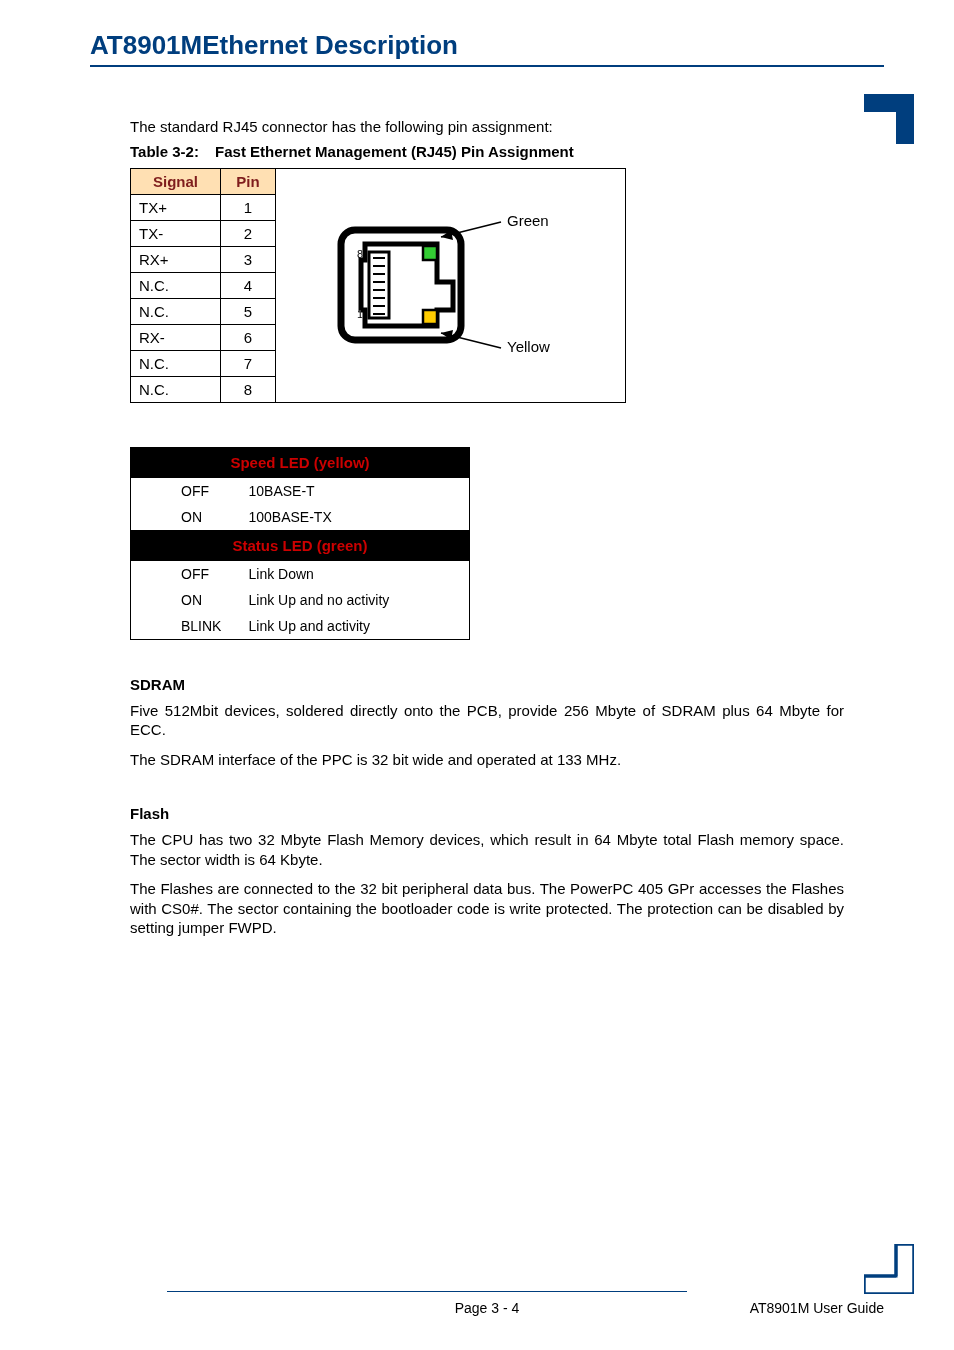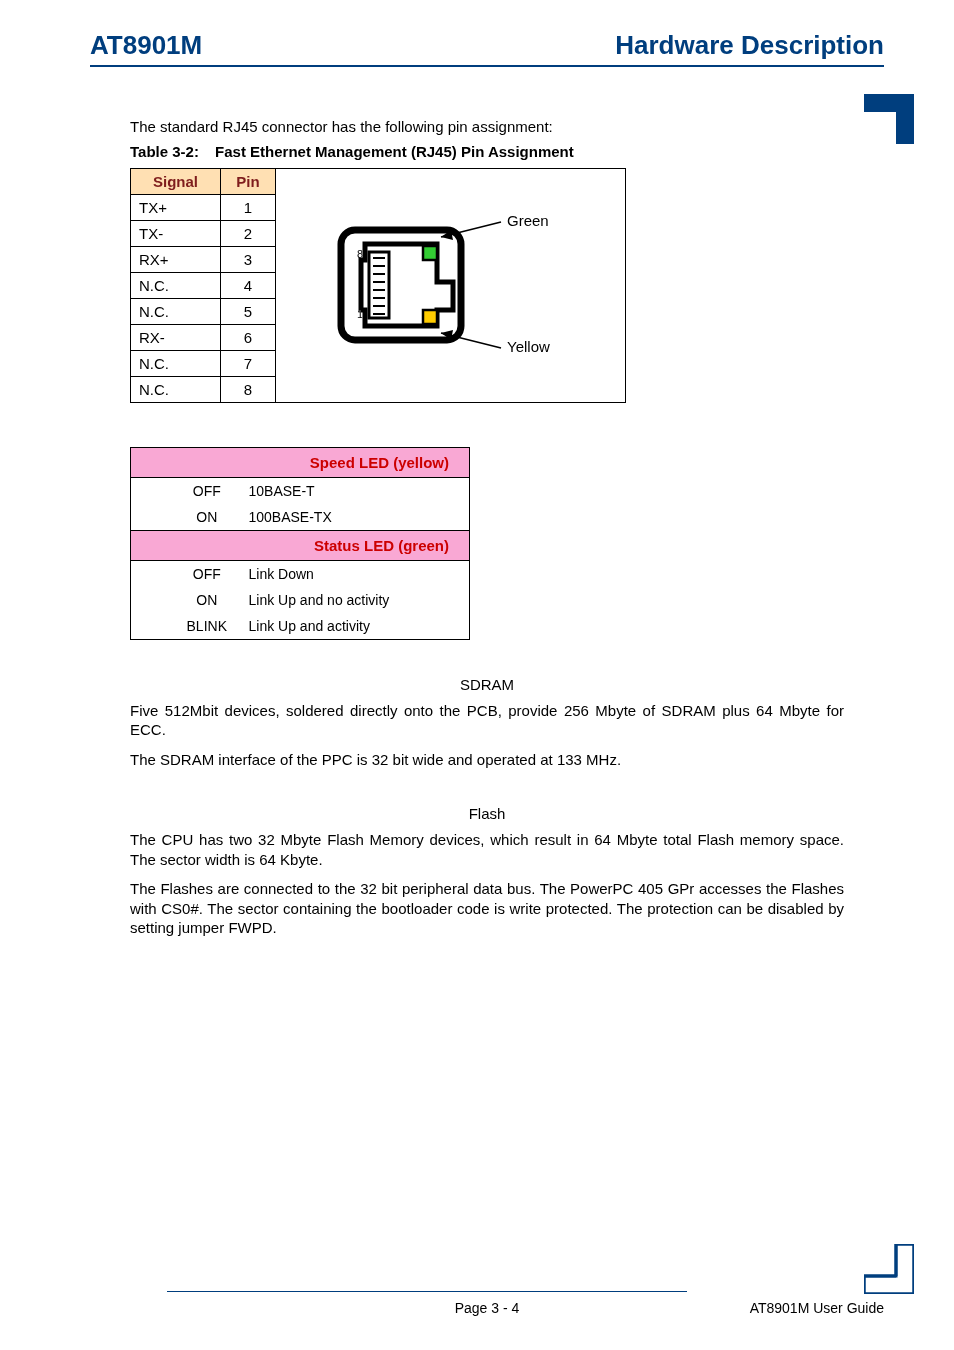--- a/index.html
+++ b/index.html
@@ -12,21 +12,20 @@
     position: relative;
     background: #fff;
   }
   .page {
     padding: 30px 70px 30px 90px;
     height: 100%;
     position: relative;
   }
   .header {
     display: flex;
-    justify-content: space-between;
     align-items: baseline;
     margin-bottom: 4px;
   }
   .header-left {
     font-family: Arial, Helvetica, sans-serif;
     font-size: 26px;
     font-weight: bold;
     color: #003e7e;
   }
   .header-right {
@@ -88,37 +87,36 @@
     text-align: center;
     border: 1px solid #000;
   }
   .table2 {
     margin-left: 40px;
     border-collapse: collapse;
     border: 1.4px solid #000;
     width: 340px;
   }
   .table2 th {
-    background: #f9a8d4;
+    background: #000000;
     color: #cc0000;
     font-weight: bold;
-    text-align: right;
-    padding: 6px 20px;
+    text-align: center;
+    padding: 6px 4px;
     font-size: 15px;
     border: 1px solid #000;
   }
   .table2 td {
     padding: 5px 8px;
     font-size: 14px;
   }
-  .table2 .state-col { width: 110px; text-align: center; padding-left: 50px; }
+  .table2 .state-col { width: 110px; text-align: left; padding-left: 50px; }
   .section-head {
-    font-weight: normal;
+    font-weight: bold;
     margin: 36px 40px 8px 40px;
-    text-align: center;
   }
   .para {
     margin: 6px 40px 10px 40px;
     text-align: justify;
     line-height: 1.3;
   }
   .footer {
     position: absolute;
     left: 90px;
     right: 70px;
@@ -142,21 +140,21 @@
   .footer-center { position:absolute; left:0; right:0; text-align:center; }
   .footer-right { margin-left:auto; }
   svg.rj45 { display:block; margin:0 auto; }
 </style>
 </head>
 <body>
 
 <div class="page">
   <div class="header">
     <div class="header-left">AT8901M</div>
-    <div class="header-right">Hardware Description</div>
+    <div class="header-right">Ethernet Description</div>
   </div>
   <hr class="header-rule">
 
   <svg class="corner-mark-top" viewBox="0 0 50 50">
     <path d="M0 0 L50 0 L50 50 L32 50 L32 18 L0 18 Z" fill="#003e7e"></path>
   </svg>
 
   <div class="intro-text">The standard RJ45 connector has the following pin assignment:</div>
 
   <div class="table-label">

